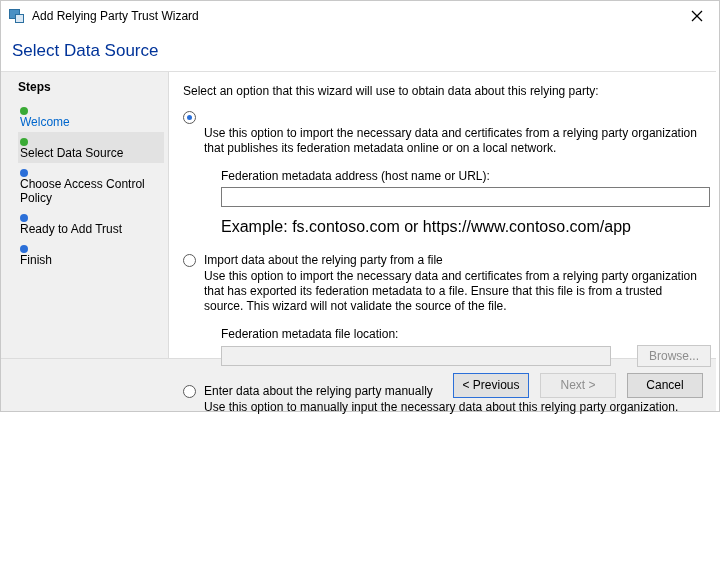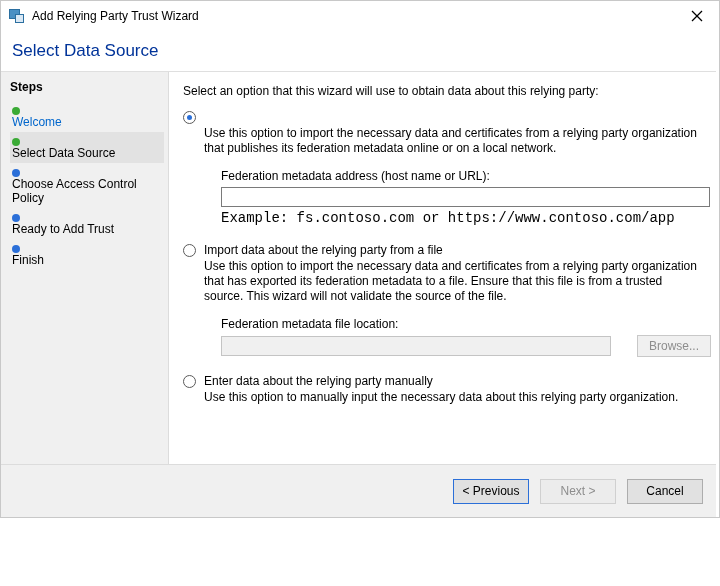--- a/index.html
+++ b/index.html
@@ -11,21 +11,21 @@
     height: 586px;
     background: #ffffff;
     font-family: "Liberation Sans", sans-serif;
     font-size: 12px;
     color: #000000;
     overflow: hidden;
   }
   .window {
     position: relative;
     width: 720px;
-    height: 518px;
+    height: 412px;
     box-sizing: border-box;
     border: 1px solid #c8c8c8;
     background: #ffffff;
     display: flex;
     flex-direction: column;
   }
   
   .titlebar {
     height: 30px;
     min-height: 30px;
@@ -94,21 +94,21 @@
     display: flex;
     border-top: 1px solid #dfdfdf;
     background: #f0f0f0;
     min-height: 0;
   }
   .steps-pane {
     width: 168px;
     min-width: 168px;
     background: #f0f0f0;
     border-right: 1px solid #dcdcdc;
-    padding: 8px 0 0 9px;
+    padding: 8px 0 0 17px;
     box-sizing: border-box;
   }
   .steps-title {
     font-size: 12px;
     font-weight: bold;
     color: #000000;
     margin-bottom: 7px;
   }
   .step {
     display: flex;
@@ -193,23 +193,22 @@
     height: 20px;
     border: 1px solid #7a7a7a;
     background: #ffffff;
     box-sizing: border-box;
   }
   .textbox.disabled {
     background: #f0f0f0;
     border: 1px solid #c4c4c4;
   }
   .example {
-    font-size: 14px;
-    margin: 3px 0 0 38px;
-    font-family: Liberation Mono, monospace;
+    font-size: 16px;
+    margin: 11px 0 0 38px;
   }
   .block {
     margin-top: 17px;
   }
   .file-row {
     display: flex;
     align-items: center;
     margin-left: 38px;
     margin-top: 4px;
   }

